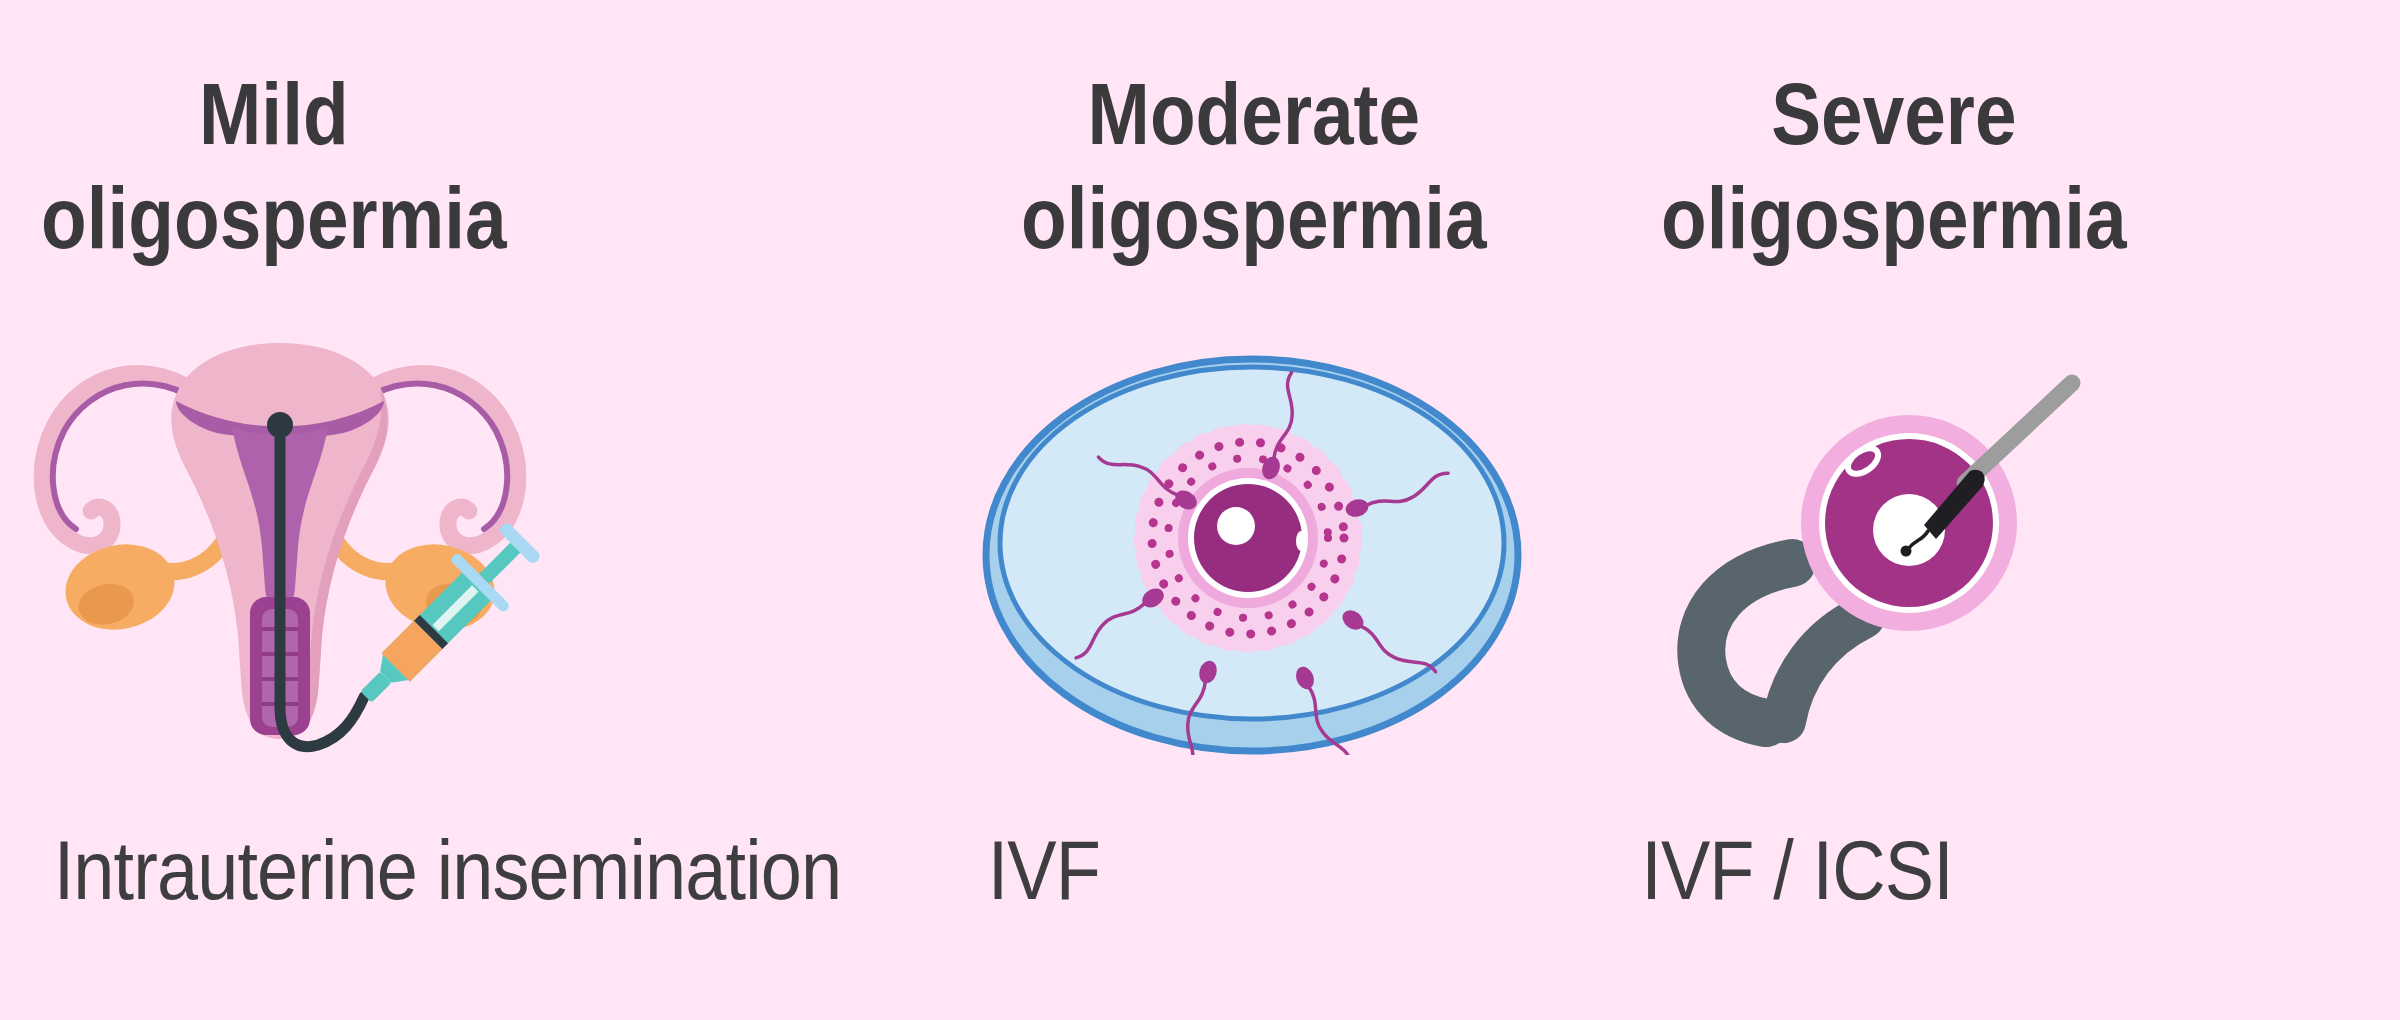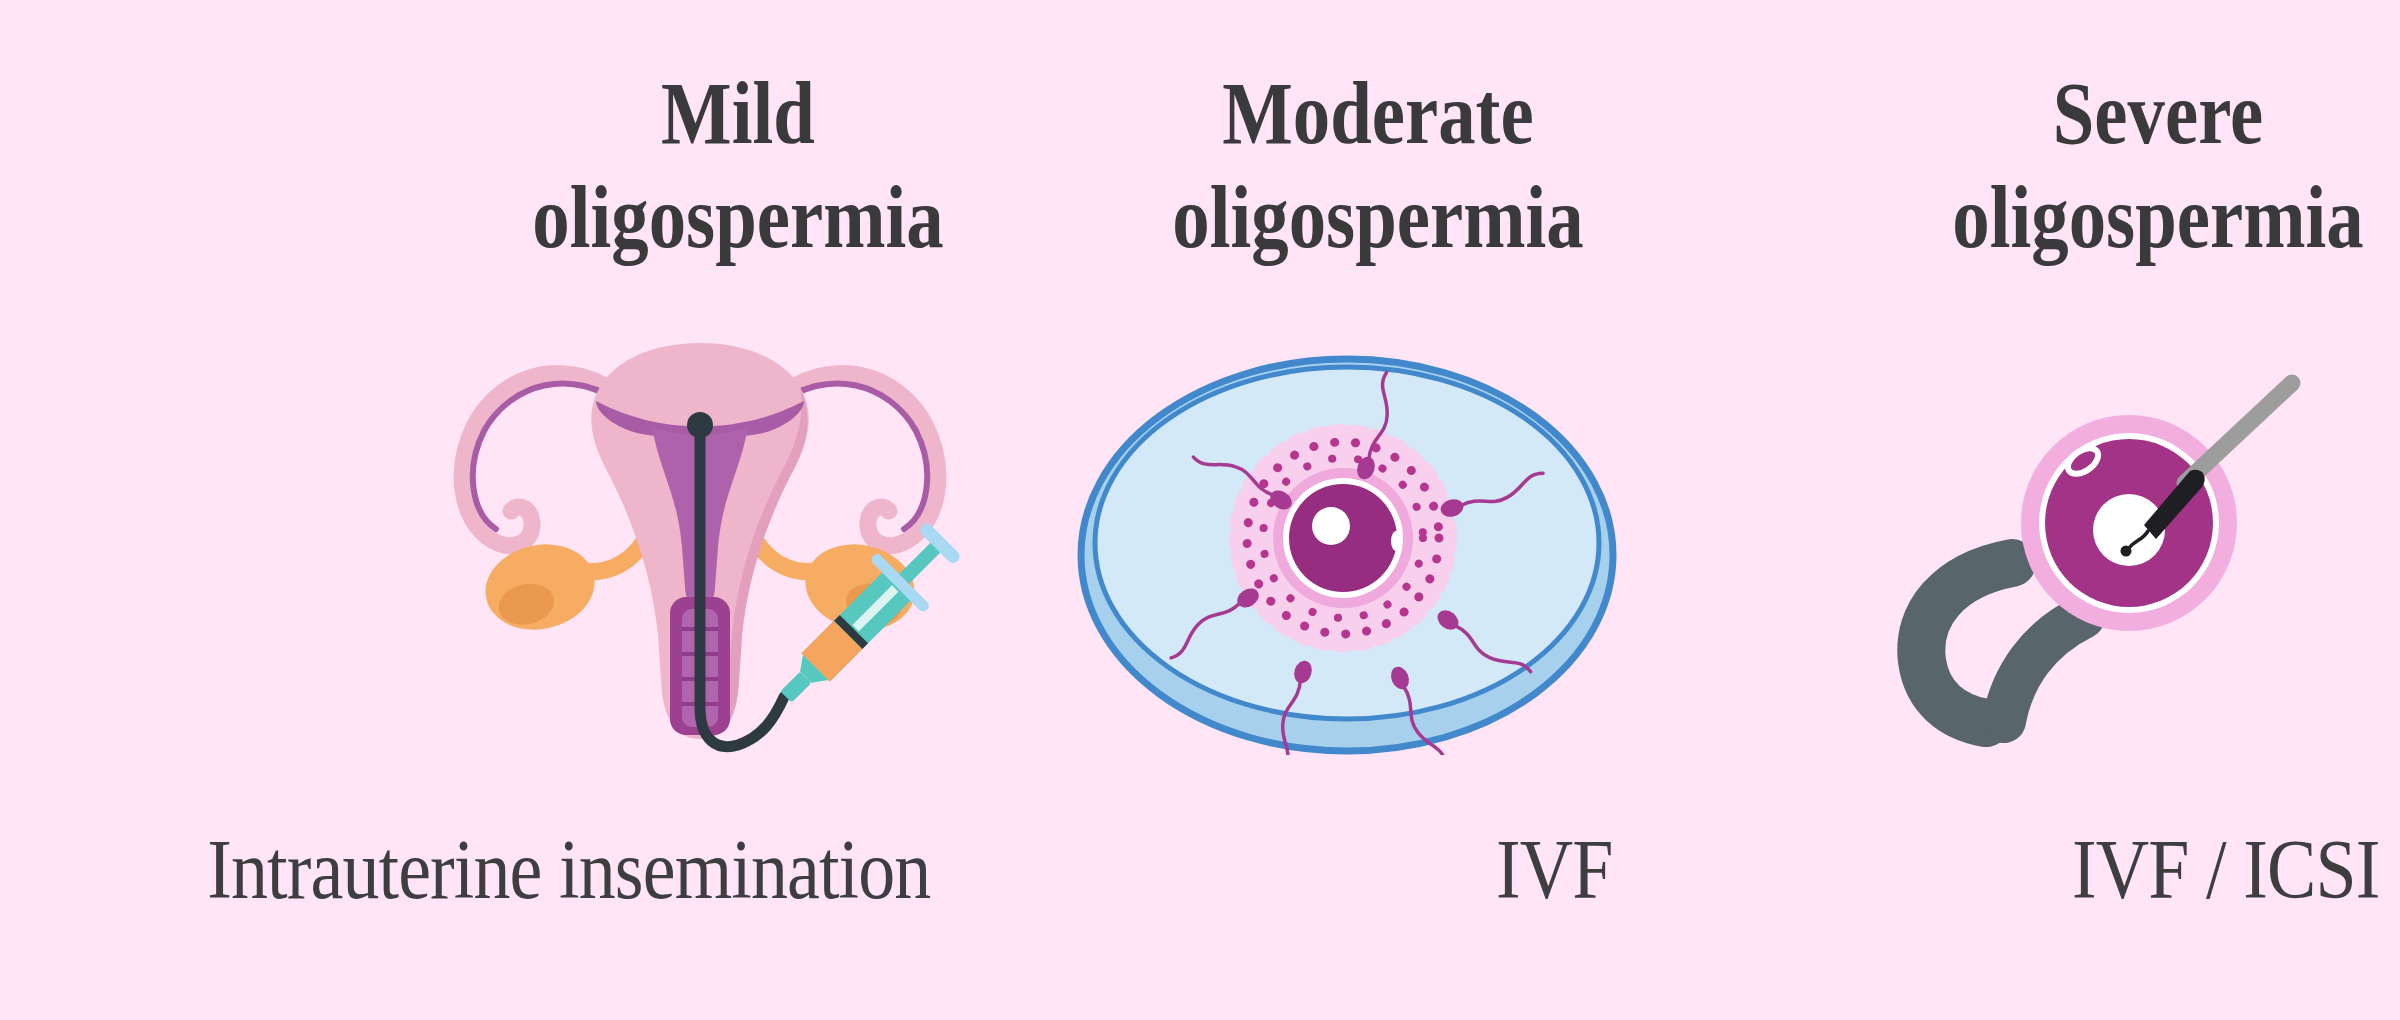--- a/index.html
+++ b/index.html
@@ -13,21 +13,21 @@
     background:var(--c-background);
     font-family:"Liberation Sans","DejaVu Sans",sans-serif;
     overflow:hidden;
   }
   .board{
     width:2400px;height:1020px;
     display:grid;
     grid-template-columns:980px 640px 780px;
   }
   .column{
-    display:flex;flex-direction:column;align-items:flex-end;font-family:Liberation Serif, serif;
+    display:flex;flex-direction:column;align-items:flex-start;
   }
   .title{
     margin-top:62px;
     height:208px;
     font-size:88px;
     line-height:104px;
     font-weight:bold;
     color:var(--c-heading-text);
     text-align:center;
     transform:scaleX(0.85);

